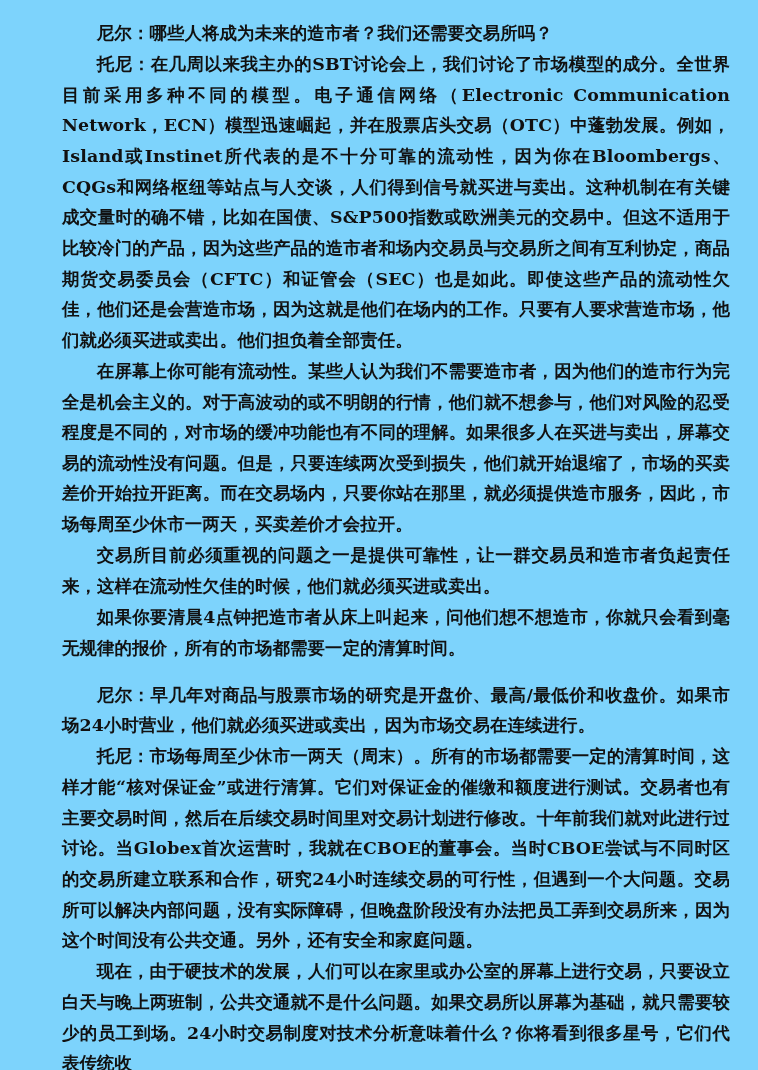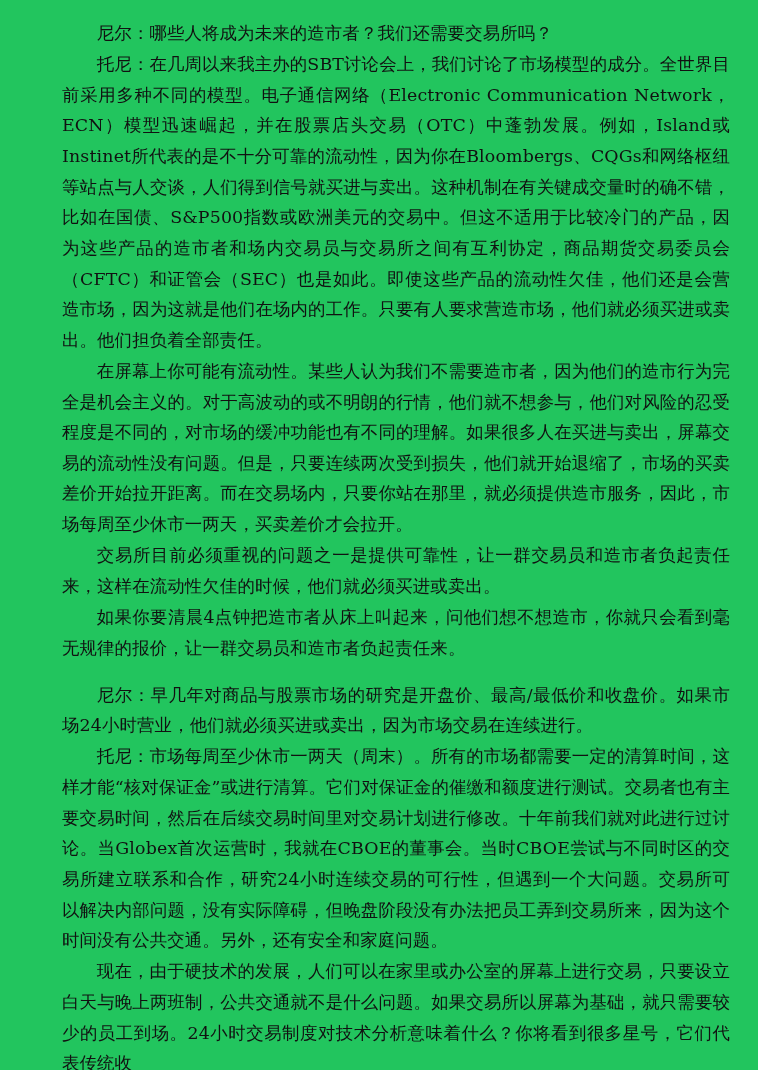--- a/index.html
+++ b/index.html
@@ -12,21 +12,22 @@
     height: 1070px;
     font-family: "DejaVu Serif", "Liberation Serif", serif;
     color: #111111;
   }
   .page {
     position: relative;
     width: 758px;
     height: 1070px;
     box-sizing: border-box;
     padding: 18px 28px 10px 62px;
-    background: #22c55e;
+    background: #7dd3fc;
+    font-weight: bold;
   }
   .para {
     font-size: 17.4px;
     line-height: 1.76;
     text-align: justify;
     text-justify: inter-ideograph;
     margin: 0 0 0.5px 0;
     letter-spacing: 0.15px;
     text-indent: 2em;
   }
@@ -40,21 +41,21 @@
 <div class="page">
 
   <p class="para">尼尔：哪些人将成为未来的造市者？我们还需要交易所吗？</p>
 
   <p class="para">托尼：在几周以来我主办的SBT讨论会上，我们讨论了市场模型的成分。全世界目前采用多种不同的模型。电子通信网络（Electronic Communication Network，ECN）模型迅速崛起，并在股票店头交易（OTC）中蓬勃发展。例如，Island或Instinet所代表的是不十分可靠的流动性，因为你在Bloombergs、CQGs和网络枢纽等站点与人交谈，人们得到信号就买进与卖出。这种机制在有关键成交量时的确不错，比如在国债、S&amp;P500指数或欧洲美元的交易中。但这不适用于比较冷门的产品，因为这些产品的造市者和场内交易员与交易所之间有互利协定，商品期货交易委员会（CFTC）和证管会（SEC）也是如此。即使这些产品的流动性欠佳，他们还是会营造市场，因为这就是他们在场内的工作。只要有人要求营造市场，他们就必须买进或卖出。他们担负着全部责任。</p>
 
   <p class="para">在屏幕上你可能有流动性。某些人认为我们不需要造市者，因为他们的造市行为完全是机会主义的。对于高波动的或不明朗的行情，他们就不想参与，他们对风险的忍受程度是不同的，对市场的缓冲功能也有不同的理解。如果很多人在买进与卖出，屏幕交易的流动性没有问题。但是，只要连续两次受到损失，他们就开始退缩了，市场的买卖差价开始拉开距离。而在交易场内，只要你站在那里，就必须提供造市服务，因此，市场每周至少休市一两天，买卖差价才会拉开。</p>
 
   <p class="para">交易所目前必须重视的问题之一是提供可靠性，让一群交易员和造市者负起责任来，这样在流动性欠佳的时候，他们就必须买进或卖出。</p>
 
-  <p class="para">如果你要清晨4点钟把造市者从床上叫起来，问他们想不想造市，你就只会看到毫无规律的报价，让一群交易员和造市者负起责任来。</p>
+  <p class="para">如果你要清晨4点钟把造市者从床上叫起来，问他们想不想造市，你就只会看到毫无规律的报价，所有的市场都需要一定的清算时间。</p>
 
   <div class="gap"></div>
 
   <p class="para">尼尔：早几年对商品与股票市场的研究是开盘价、最高/最低价和收盘价。如果市场24小时营业，他们就必须买进或卖出，因为市场交易在连续进行。</p>
 
   <p class="para">托尼：市场每周至少休市一两天（周末）。所有的市场都需要一定的清算时间，这样才能“核对保证金”或进行清算。它们对保证金的催缴和额度进行测试。交易者也有主要交易时间，然后在后续交易时间里对交易计划进行修改。十年前我们就对此进行过讨论。当Globex首次运营时，我就在CBOE的董事会。当时CBOE尝试与不同时区的交易所建立联系和合作，研究24小时连续交易的可行性，但遇到一个大问题。交易所可以解决内部问题，没有实际障碍，但晚盘阶段没有办法把员工弄到交易所来，因为这个时间没有公共交通。另外，还有安全和家庭问题。</p>
 
   <p class="para">现在，由于硬技术的发展，人们可以在家里或办公室的屏幕上进行交易，只要设立白天与晚上两班制，公共交通就不是什么问题。如果交易所以屏幕为基础，就只需要较少的员工到场。24小时交易制度对技术分析意味着什么？你将看到很多星号，它们代表传统收</p>
 
 </div>

